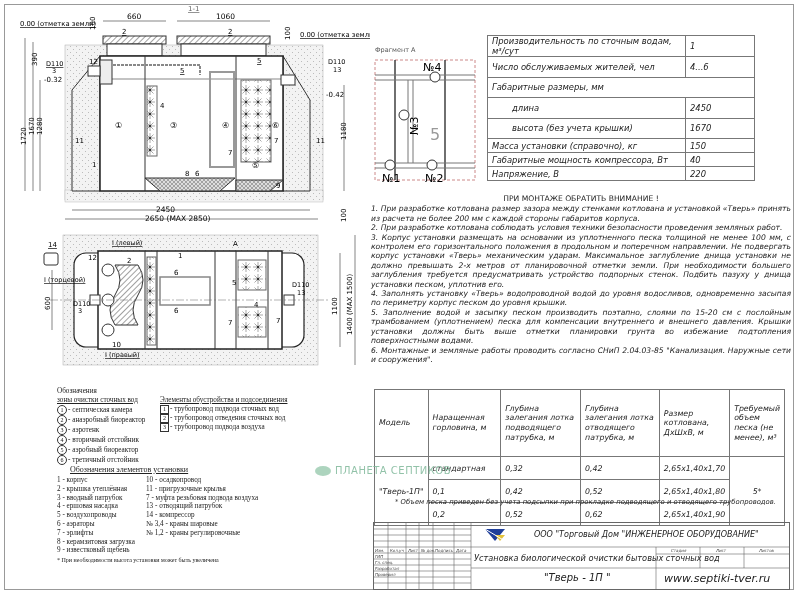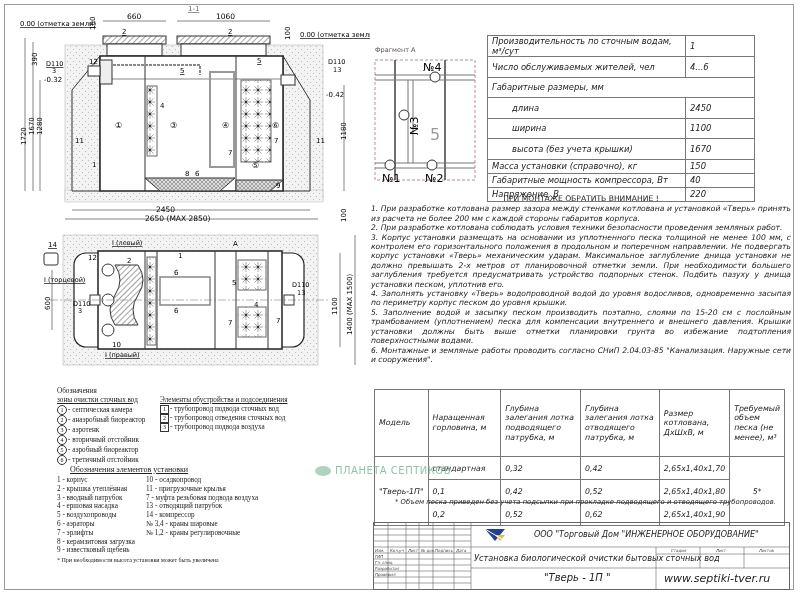--- a/index.html
+++ b/index.html
@@ -245,24 +245,20 @@
         <td class="v">4...6</td>
       </tr>
       <tr>
         <td colspan="2">Габаритные размеры, мм</td>
       </tr>
       <tr>
         <td class="ind">длина</td>
         <td class="v">2450</td>
       </tr>
       <tr>
-        <td class="ind">ширина</td>
-        <td class="v">1100</td>
-      </tr>
-      <tr>
         <td class="ind">высота (без учета крышки)</td>
         <td class="v">1670</td>
       </tr>
       <tr class="short">
         <td>Масса установки (справочно), кг</td>
         <td class="v">150</td>
       </tr>
       <tr class="short">
         <td>Габаритные мощность компрессора, Вт</td>
         <td class="v">40</td>

